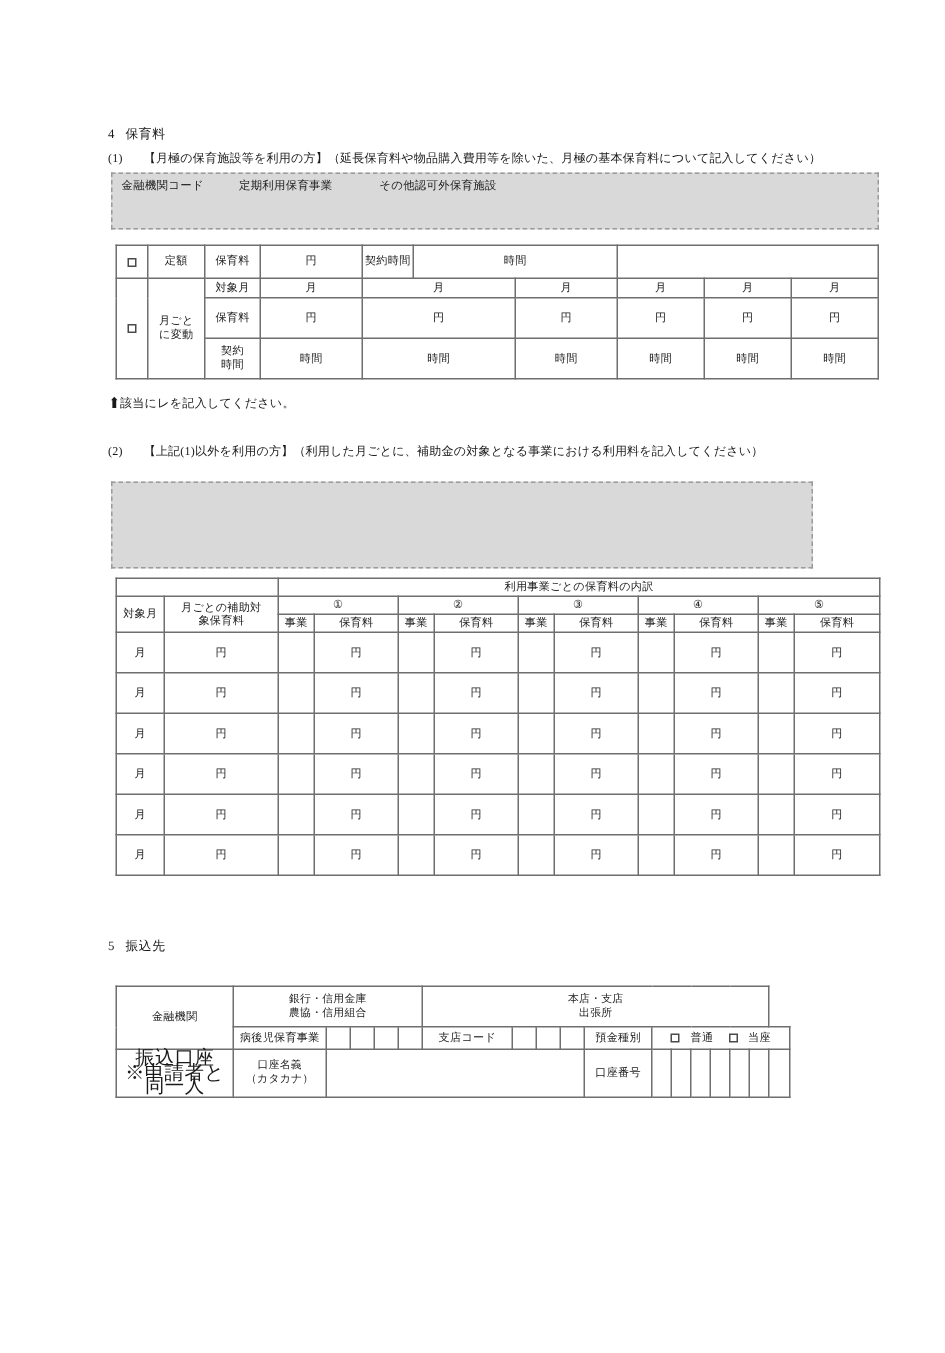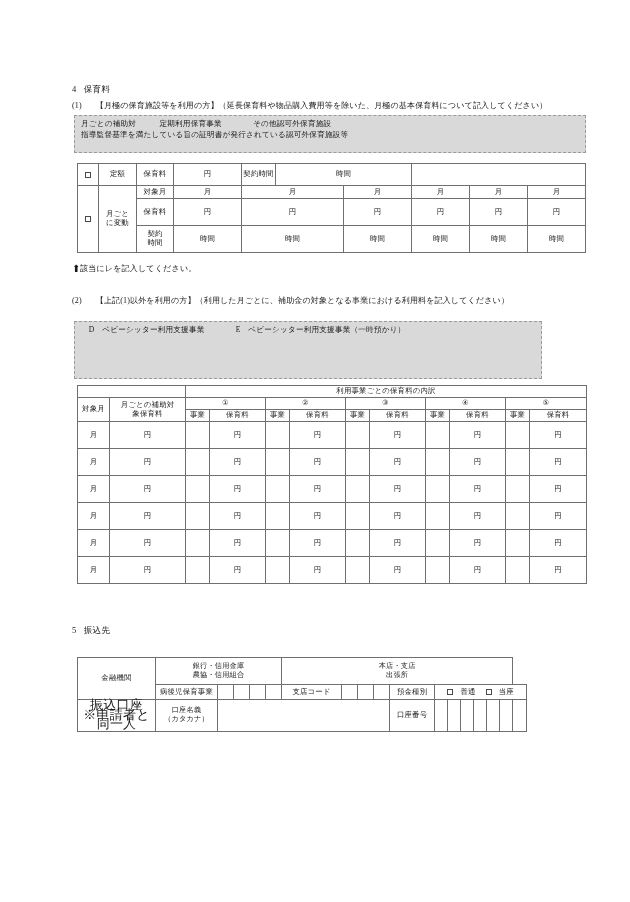--- a/index.html
+++ b/index.html
@@ -113,22 +113,21 @@
 
   <div class="sec-title" style="left:56px; top:64px;">
     <span class="sec-num">4</span><span>保育料</span>
   </div>
 
   <div class="para" style="left:56px; top:80px;">
     <span style="margin-right:14px;">(1)</span><span>【月極の保育施設等を利用の方】（延長保育料や物品購入費用等を除いた、月極の基本保育料について記入してください）</span>
   </div>
 
   <div class="dashbox" style="left:58px; top:95px; width:512px; height:38px;">
-    <div class="line">月ごとの補助対　　　定期利用保育事業　　　　その他認可外保育施設</div>
-    <div class="line">指導監督基準を満たしている旨の証明書が発行されている認可外保育施設等</div>
+    <div class="line">金融機関コード　　　定期利用保育事業　　　　その他認可外保育施設</div>
   </div>
 
   <table class="grid" style="left:61px; top:143px; width:508px;">
     <colgroup>
       <col style="width:21px">
         <col style="width:38px">
         <col style="width:37px">
       <col style="width:68px">
         <col style="width:34px">
         <col style="width:68px">
@@ -187,21 +186,20 @@
 
   <div class="arrow-note" style="left:56px; top:243px;">
     <span class="uparrow">⬆</span><span>該当にレを記入してください。</span>
   </div>
 
   <div class="para" style="left:56px; top:275px;">
     <span style="margin-right:14px;">(2)</span><span>【上記(1)以外を利用の方】（利用した月ごとに、補助金の対象となる事業における利用料を記入してください）</span>
   </div>
 
   <div class="dashbox" style="left:58px; top:301px; width:468px; height:58px;">
-    <div class="line">　D　ベビーシッター利用支援事業　　　　E　ベビーシッター利用支援事業（一時預かり）</div>
   </div>
 
   <table class="grid" style="left:61px; top:365px; width:509px;">
     <colgroup>
       <col style="width:32px">
         <col style="width:76px">
       <col style="width:24px">
         <col style="width:56px">
       <col style="width:24px">
         <col style="width:56px">

